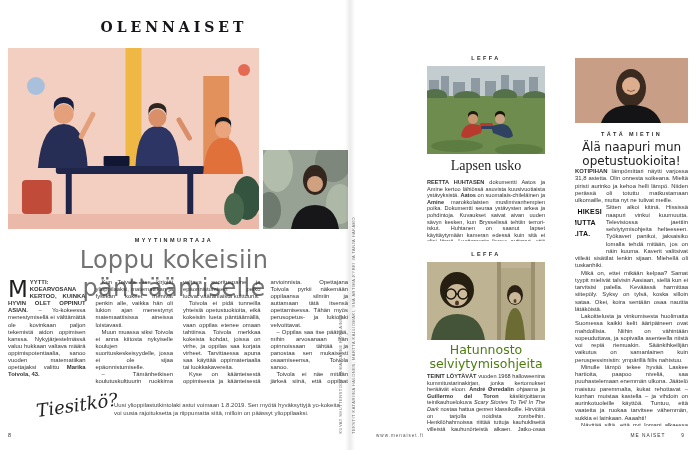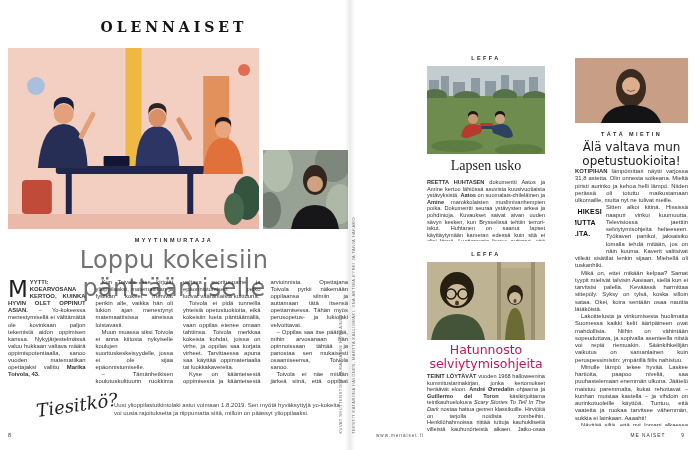--- a/index.html
+++ b/index.html
@@ -18,21 +18,21 @@
   .still2{left:427px;top:262px;width:118px;height:78px;}
   .portraitB{left:575px;top:58px;width:113px;height:65px;}
   
   .kicker{font-size:5.5px;font-weight:700;letter-spacing:2.4px;text-align:center;color:#2b2b2b;}
   .f-kicker{left:0;top:237px;width:348px;}
   .f-headline{left:0;top:246px;width:348px;text-align:center;font-family:"DejaVu Sans",sans-serif;
               font-size:24px;letter-spacing:.3px;color:#737373;}
   .r1-kicker{left:427px;top:55px;width:118px;}
   .r1-headline{left:427px;top:158px;width:118px;text-align:center;font-family:Liberation Serif, serif;font-size:14px;color:#1d1d1f;}
   .r2-kicker{left:427px;top:251px;width:118px;}
-  .r2-headline{left:427px;top:343px;width:118px;text-align:center;font-family:"DejaVu Sans",sans-serif;font-size:12.5px;line-height:14px;color:#be185d;}
+  .r2-headline{left:427px;top:343px;width:118px;text-align:center;font-family:"DejaVu Sans",sans-serif;font-size:12.5px;line-height:14px;color:#4d7c0f;}
   .c-kicker{left:575px;top:131px;width:113px;}
   .c-headline{left:575px;top:141px;width:113px;text-align:center;font-family:"DejaVu Sans",sans-serif;font-size:12px;line-height:13.5px;color:#1d1d1f;}
   
   .feat-body{left:8px;top:279px;width:340px;height:113px;column-count:4;column-gap:10px;
              overflow:hidden;font-size:5.9px;line-height:7.1px;text-align:justify;color:#333;}
   .feat-body p,.rev-body p,.col-body p{margin:0;}
   .feat-body p+p,.col-body p+p{text-indent:6px;}
   .dropcap{float:left;font-family:"DejaVu Sans",sans-serif;font-size:23px;line-height:18px;padding:1px 2px 0 0;color:#1d1d1f;}
   .rev-body{overflow:hidden;text-align:justify;font-size:5.6px;line-height:6.6px;color:#333;}
   .r1-body{left:427px;top:179px;width:118px;height:62px;}
@@ -205,21 +205,21 @@
       <rect width="113" height="65" fill="#c89e86"></rect>
       <ellipse cx="56" cy="30" rx="15" ry="19" fill="#3a2a20"></ellipse>
       <circle cx="56" cy="28" r="9" fill="#dcae8e"></circle>
       <path d="M47 25 a9 8 0 0 1 18 0 l0 -5 a9 7 0 0 0 -18 0 z" fill="#3a2a20"></path>
       <path d="M52 32 q4 3 8 0" stroke="#8a5a45" stroke-width="1" fill="none"></path>
       <path d="M26 65 q6 -18 30 -18 q24 0 30 18 z" fill="#141417"></path>
     </svg>
   </div>
   <div class="abs kicker c-kicker">TÄTÄ MIETIN</div>
   <div class="abs c-headline">
-    <div>Älä valtava mun</div>
+    <div>Älä naapuri mun</div>
     <div>opetustuokioita!</div>
   </div>
   <div class="abs col-body">
     <p class="first"><b>KOTIPIHAN</b><span> lämpömittari näytti varjossa 31,8 astetta. Olin onnesta soikeana. Mieltä piristi aurinko ja kehoa helli lämpö. Niiden perässä oli totuttu matkustamaan ulkomaille, mutta nyt ne tulivat meille.</span></p>
     <div class="pq-slot">
       <div class="pq">
         <div>PYYHI VAIN HIKESI</div>
         <div>HILJAA, MUTTA</div>
         <div>ÄLÄ VALITA.</div>
       </div>

